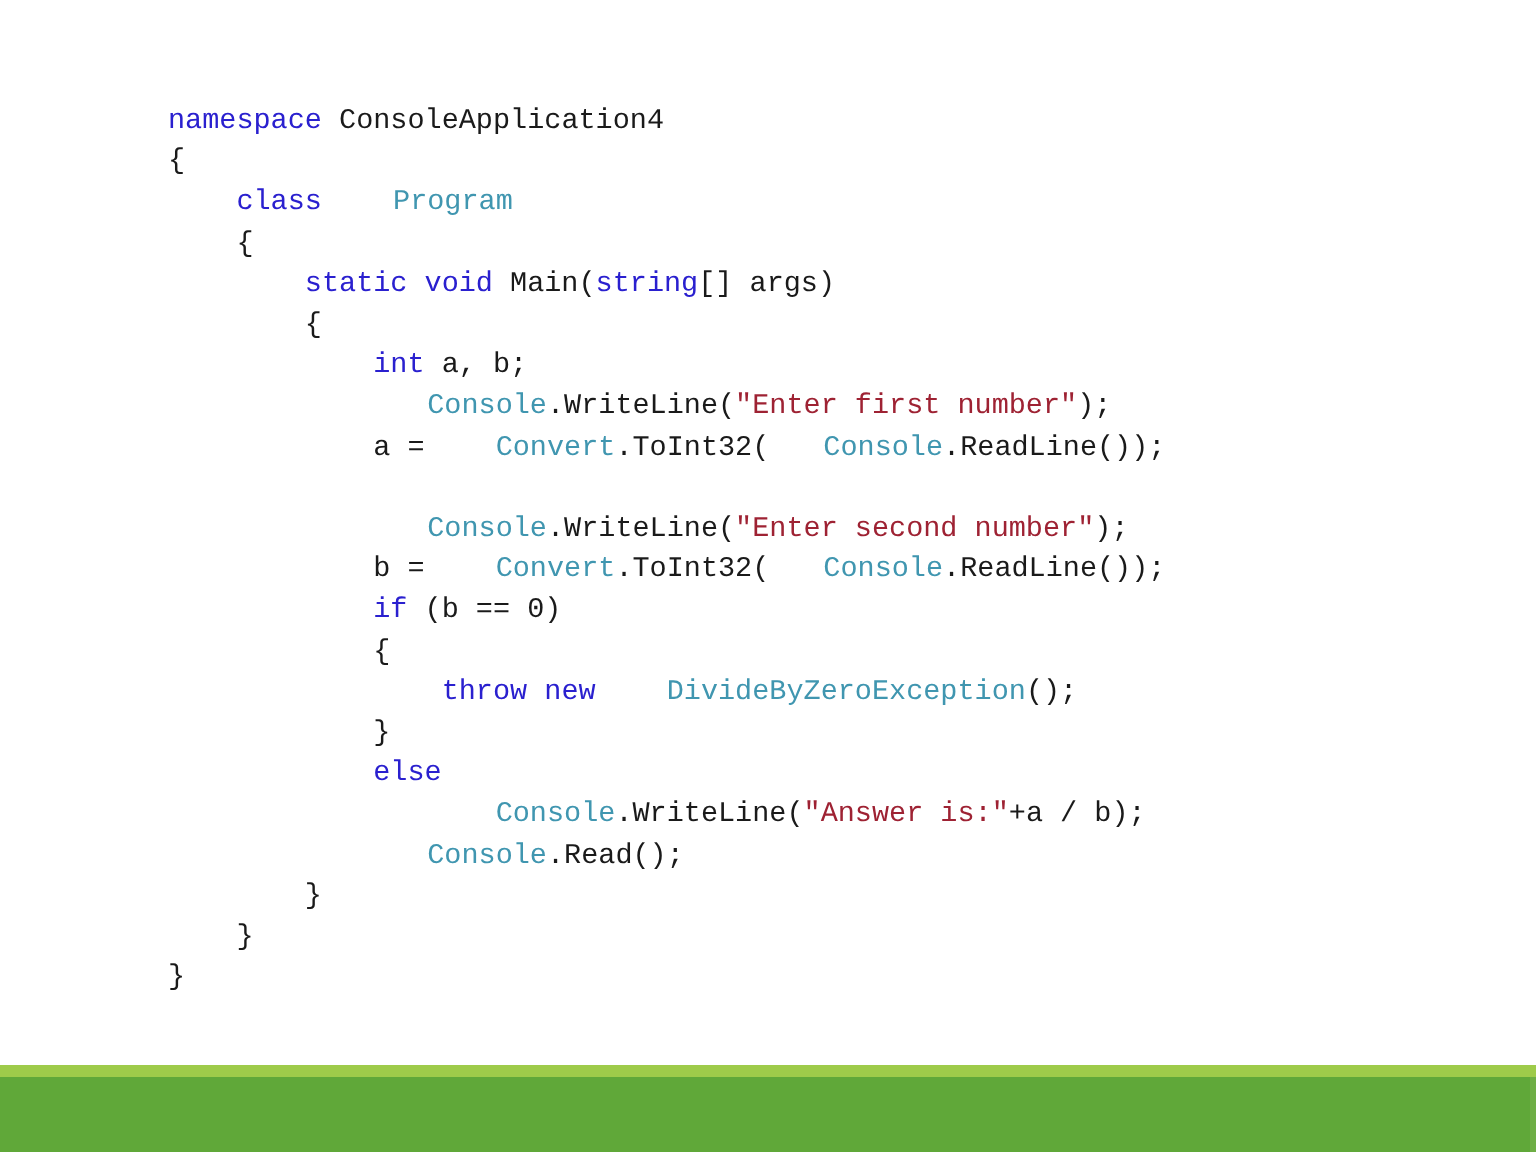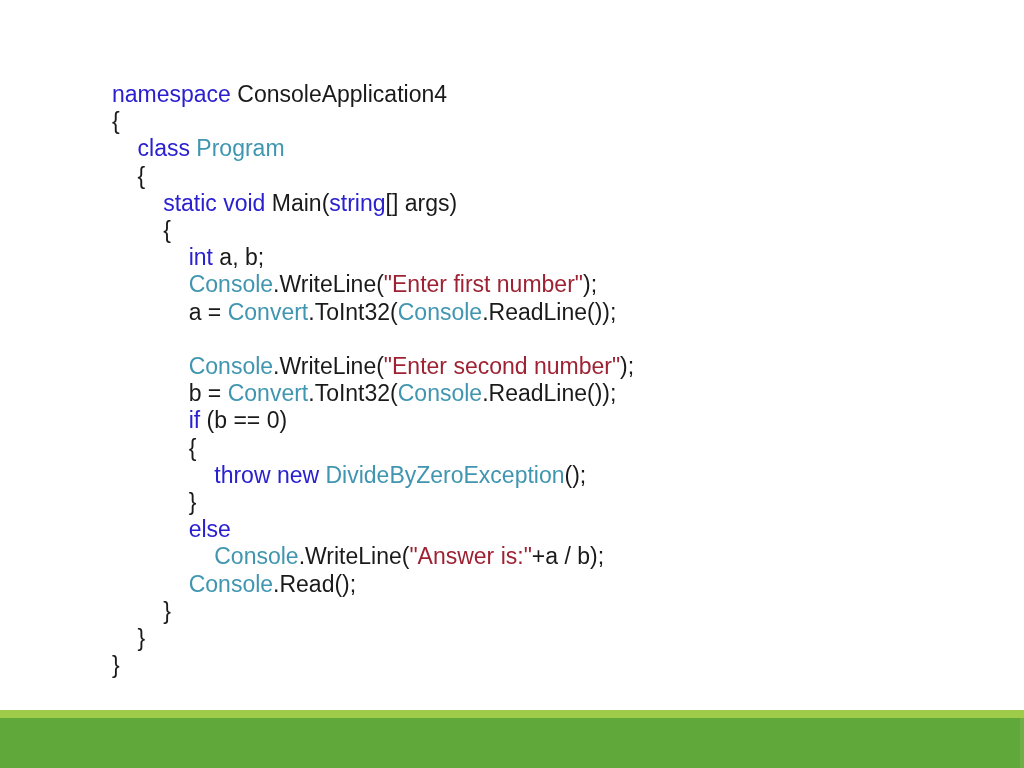--- a/index.html
+++ b/index.html
@@ -17,41 +17,41 @@
 
   .slide {
     position: absolute;
     inset: 0;
     background: #ffffff;
   }
 
   .code-block {
     position: absolute;
     left: 112px;
-    top: 58px;
-    font-family: Liberation Sans, sans-serif;
-    font-size: 23px;
+    top: 48px;
+    font-family: Liberation Mono, monospace;
+    font-size: 19px;
     line-height: 27.2px;
     color: #1a1a1a;
     white-space: pre;
     letter-spacing: 0px;
   }
 
   .code-line {
     white-space: pre;
     min-height: 27.2px;
   }
 
   .code-line.blank {
     height: 27.2px;
   }
 
   
   .tok-kw   { color: #2A20CF; }
-  .tok-type { color: #4096B0; }
+  .tok-type { color: #4096B0; margin-left: 36px; }
   .tok-str  { color: #9E2233; }
   .tok-pln  { color: #1a1a1a; }
 
   
   .footer-band-light {
     position: absolute;
     left: 0;
     top: 710px;
     width: 1024px;
     height: 8px;

